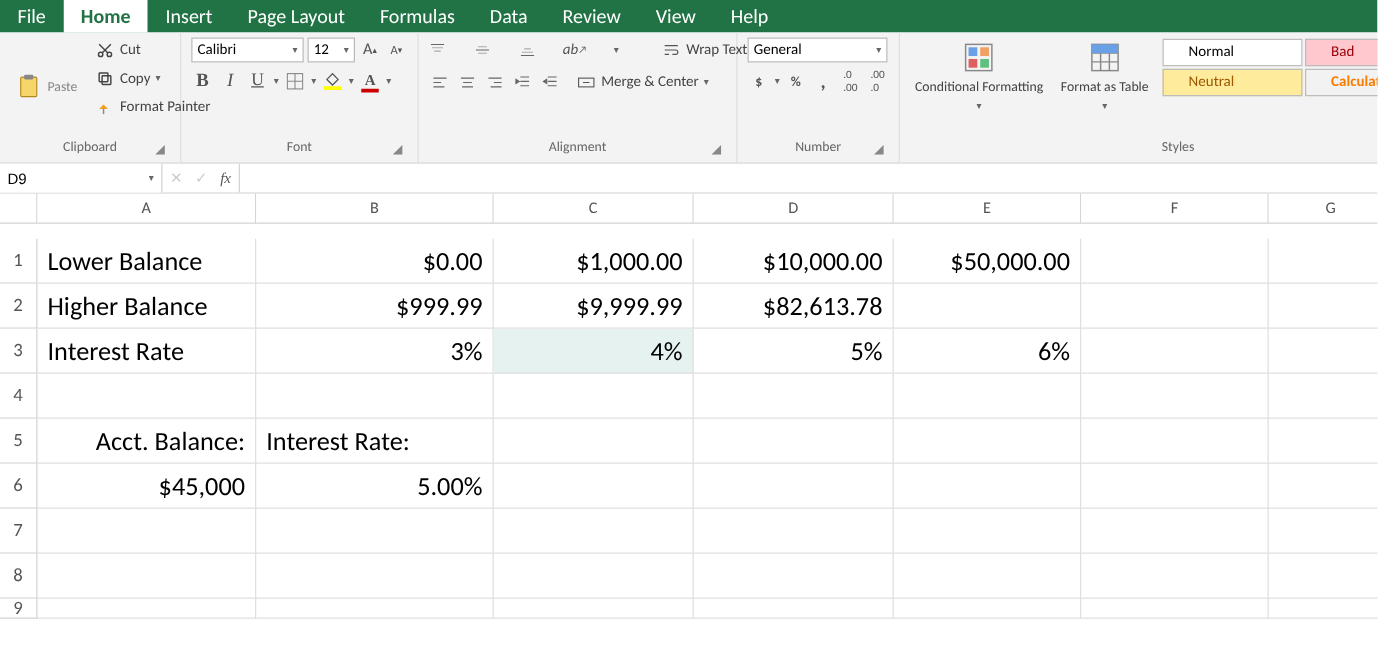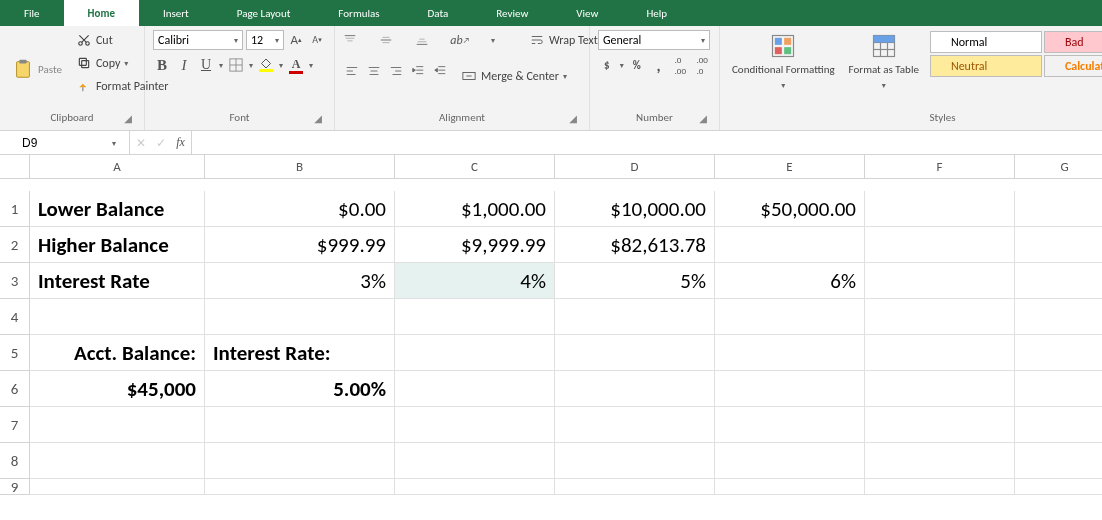--- a/index.html
+++ b/index.html
@@ -1,20 +1,20 @@
 <!DOCTYPE html>
 <html><head>
 <meta charset="utf-8">
 <style>
   * { box-sizing: border-box; margin: 0; padding: 0; }
   body { font-family: "Segoe UI", Calibri, Arial, sans-serif; font-size: 12px; background: #fff; overflow: hidden; width: 1102px; height: 520px; }
 
   
   .tabs { background: #217346; height: 26px; display: flex; align-items: stretch; color: #fff; }
-  .tab { padding: 0 24px; display: flex; align-items: center; font-size: 11px; cursor: pointer; }
+  .tab { padding: 0 14px; display: flex; align-items: center; font-size: 16px; cursor: pointer; }
   .tab.active { background: #fff; color: #217346; font-weight: 600; }
   .tell-me { display: flex; align-items: center; gap: 4px; padding: 0 10px; color: #d4ede0; font-style: italic; font-size: 12px; }
   .bulb { width: 14px; height: 14px; fill: #fff; }
 
   
   .ribbon { background: #f3f3f3; border-bottom: 1px solid #d4d4d4; height: 105px; display: flex; }
   .group { border-right: 1px solid #e0e0e0; padding: 4px 8px; display: flex; flex-direction: column; justify-content: space-between; position: relative; }
   .group-body { display: flex; gap: 6px; flex: 1; }
   .group-footer { display: flex; align-items: center; justify-content: center; height: 18px; color: #666; font-size: 11px; position: relative; }
   .dialog-launcher { position: absolute; right: 2px; bottom: 2px; width: 12px; height: 12px; display: flex; align-items: center; justify-content: center; color: #888; font-size: 10px; cursor: pointer; }
@@ -29,35 +29,35 @@
   .mini-btn { width: 18px; height: 18px; display: inline-flex; align-items: center; justify-content: center; color: #555; cursor: pointer; font-size: 11px; }
 
   .style-box { border: 1px solid #bdbdbd; width: 112px; height: 22px; padding: 2px 20px; font-size: 12px; display: flex; align-items: center; margin: 1px; cursor: pointer; }
   .style-normal { background: #fff; color: #000; }
   .style-bad { background: #ffc7ce; color: #9c0006; }
   .style-neutral { background: #ffeb9c; color: #9c5700; }
   .style-calc { background: #f2f2f2; color: #fa7d00; font-weight: 600; }
 
   
   .formula-bar { height: 24px; background: #fff; border-bottom: 1px solid #d4d4d4; display: flex; align-items: stretch; }
-  .name-box { width: 130px; border-right: 1px solid #d4d4d4; display: flex; align-items: center; padding: 0 22px; background: #fff; }
+  .name-box { width: 130px; border-right: 1px solid #d4d4d4; display: flex; align-items: center; padding: 0 6px; background: #fff; }
   .name-box input { border: none; font-size: 12px; width: 90px; outline: none; }
   .name-box .arrow { font-size: 8px; color: #666; margin-left: auto; }
   .fx-controls { display: flex; align-items: center; padding: 0 6px; border-right: 1px solid #d4d4d4; gap: 10px; color: #999; }
   .fx-controls .fx { font-style: italic; font-family: serif; color: #555; }
   .formula-input { flex: 1; padding: 0 6px; display: flex; align-items: center; }
   .formula-input input { border: none; width: 100%; font-size: 12px; outline: none; }
 
   
   .sheet { display: grid; grid-template-columns: 30px 175px 190px 160px 160px 150px 150px 100px; grid-auto-rows: 36px; }
   .sheet .hdr-row { height: 24px !important; }
   .hdr { background: #fff; border-right: 1px solid #d4d4d4; border-bottom: 1px solid #d4d4d4; display: flex; align-items: center; justify-content: center; color: #555; font-size: 13px; }
   .rowhdr { background: #fff; border-right: 1px solid #d4d4d4; border-bottom: 1px solid #d4d4d4; display: flex; align-items: center; justify-content: center; color: #555; font-size: 15px; }
   .cell { border-right: 1px solid #e0e0e0; border-bottom: 1px solid #e0e0e0; display: flex; align-items: center; padding: 0 8px; font-family: Calibri, Arial, sans-serif; font-size: 21px; }
-  .bold { font-weight: bold; }
+  .bold { font-weight: normal; }
   .right { justify-content: flex-end; text-align: right; }
   .selcell { background: #e6f2f0; }
 
   svg { display: block; }
   .color-strip { height: 3px; width: 14px; margin-top: -1px; }
 </style>
 </head>
 <body>
 
 <div class="tabs">
@@ -239,21 +239,21 @@
             </svg>
           </span>
         <span class="mini-btn">
             <svg width="14" height="14" viewBox="0 0 16 16" stroke="#666" fill="#666">
               <line x1="6" y1="3" x2="14" y2="3"></line>
               <line x1="6" y1="7" x2="14" y2="7"></line>
               <line x1="6" y1="11" x2="14" y2="11"></line>
               <polygon points="2,7 5,5 5,9"></polygon>
             </svg>
           </span>
-        <div class="btn" style="margin-left:4px;margin-top:10px;">
+        <div class="btn" style="margin-left:4px;">
           <span class="icon16">
               <svg width="14" height="14" viewBox="0 0 16 16" stroke="#555" fill="none">
                 <rect x="1" y="4" width="14" height="8"></rect>
                 <line x1="5" y1="8" x2="11" y2="8"></line>
               </svg>
             </span>
           <span>Merge &amp; Center</span>
           <span style="font-size:8px;color:#666;">▾</span>
         </div>
       </div>

